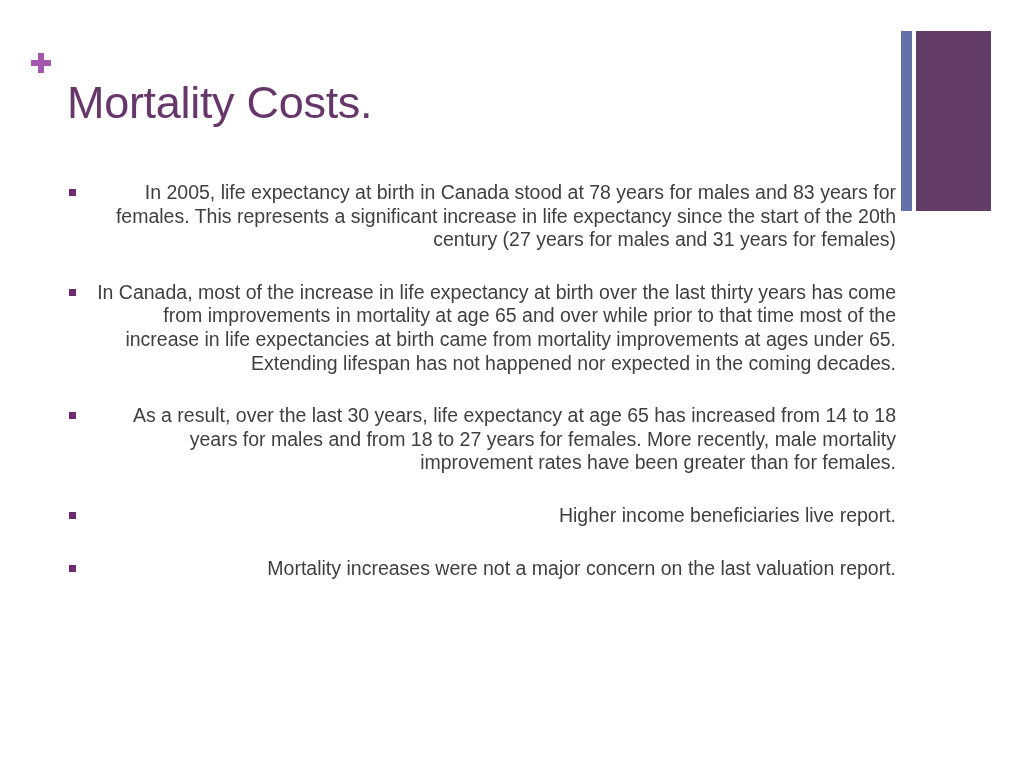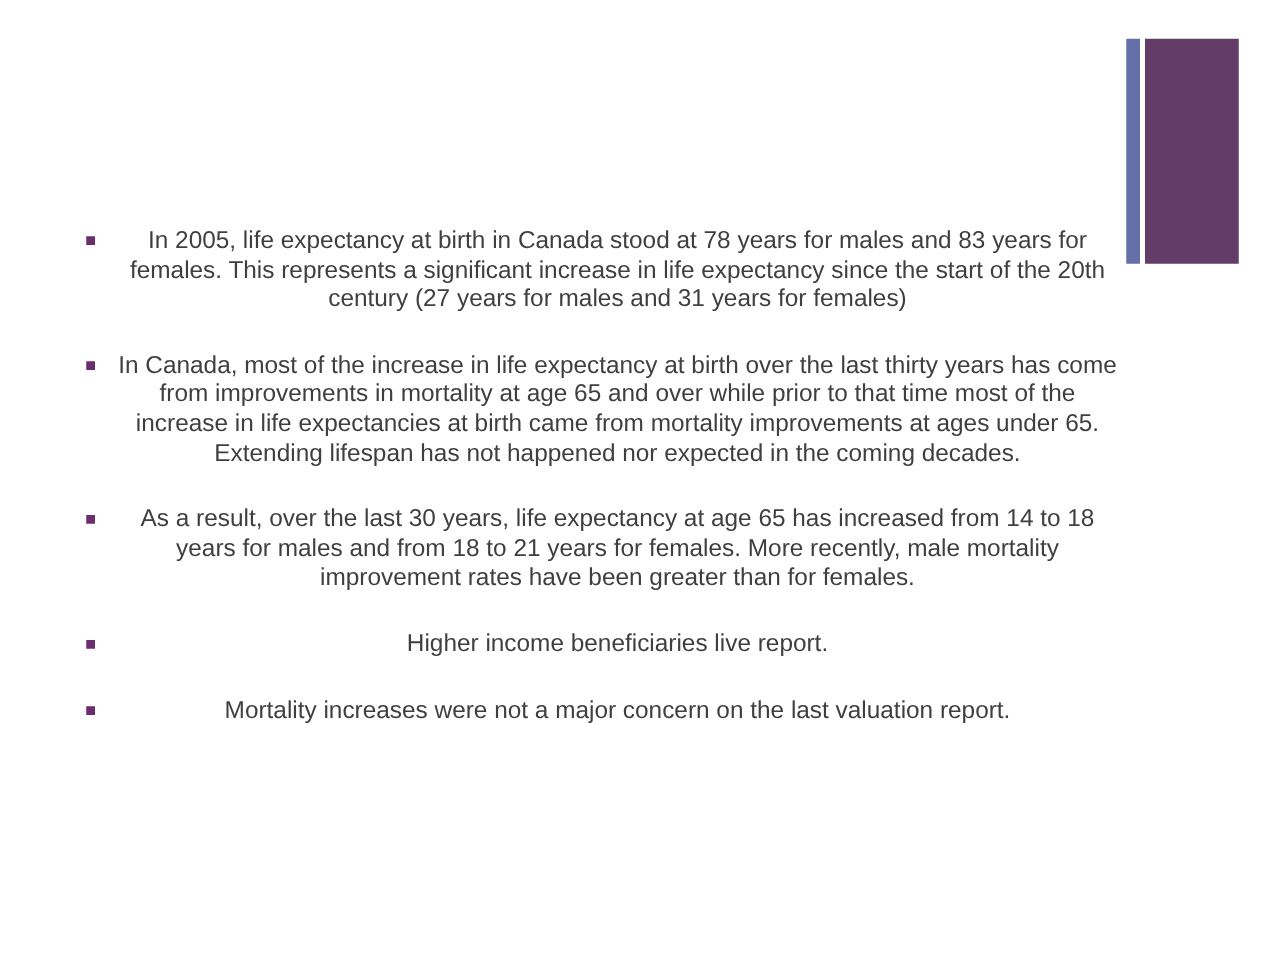--- a/index.html
+++ b/index.html
@@ -91,21 +91,21 @@
     top: 181px;
     width: 830px;
   }
   .bullet-item {
     position: relative;
     padding-left: 26px;
     margin-bottom: 29px;
     color: #3f3f3f;
     font-size: 19.5px;
     line-height: 23.6px;
-    text-align: center;
+    text-align: right;
   }
   .bullet-item:last-child {
     margin-bottom: 16px;
   }
   .bullet-marker {
     position: absolute;
     left: 3px;
     top: 8px;
     width: 7px;
     height: 7px;
@@ -116,36 +116,40 @@
   }
 </style>
 </head>
 <body>
 
 <div class="slide">
 
   <div class="deco-bar-thin"></div>
   <div class="deco-bar-block"></div>
 
+  <div class="title-row">
+    <span class="plus-icon"></span>
+    <h1 class="slide-title">Mortality Costs.</h1>
+  </div>
 
   <div class="body-list">
 
     <div class="bullet-item">
       <span class="bullet-marker"></span>
       <span class="bullet-text">In 2005, life expectancy at birth in Canada stood at 78 years for males and 83 years for females.  This represents a significant increase in life expectancy since the start of the 20th century (27 years for males and 31 years for females)</span>
     </div>
 
     <div class="bullet-item">
       <span class="bullet-marker"></span>
       <span class="bullet-text">In Canada, most of the increase in life expectancy at birth over the last thirty years has come from improvements in mortality at age 65 and over while prior to that time most of the increase in life expectancies at birth came from mortality improvements at ages under 65.  Extending lifespan has not happened nor expected in the coming decades.</span>
     </div>
 
     <div class="bullet-item">
       <span class="bullet-marker"></span>
-      <span class="bullet-text">As a result, over the last 30 years, life expectancy at age 65 has increased from 14 to 18 years for males and from 18 to 21 years for females.  More recently, male mortality improvement rates have been greater than for females.</span>
+      <span class="bullet-text">As a result, over the last 30 years, life expectancy at age 65 has increased from 14 to 18 years for males and from 18 to 27 years for females.  More recently, male mortality improvement rates have been greater than for females.</span>
     </div>
 
     <div class="bullet-item">
       <span class="bullet-marker"></span>
       <span class="bullet-text">Higher income beneficiaries live report.</span>
     </div>
 
     <div class="bullet-item">
       <span class="bullet-marker"></span>
       <span class="bullet-text">Mortality increases were not a major concern on the last valuation report.</span>

